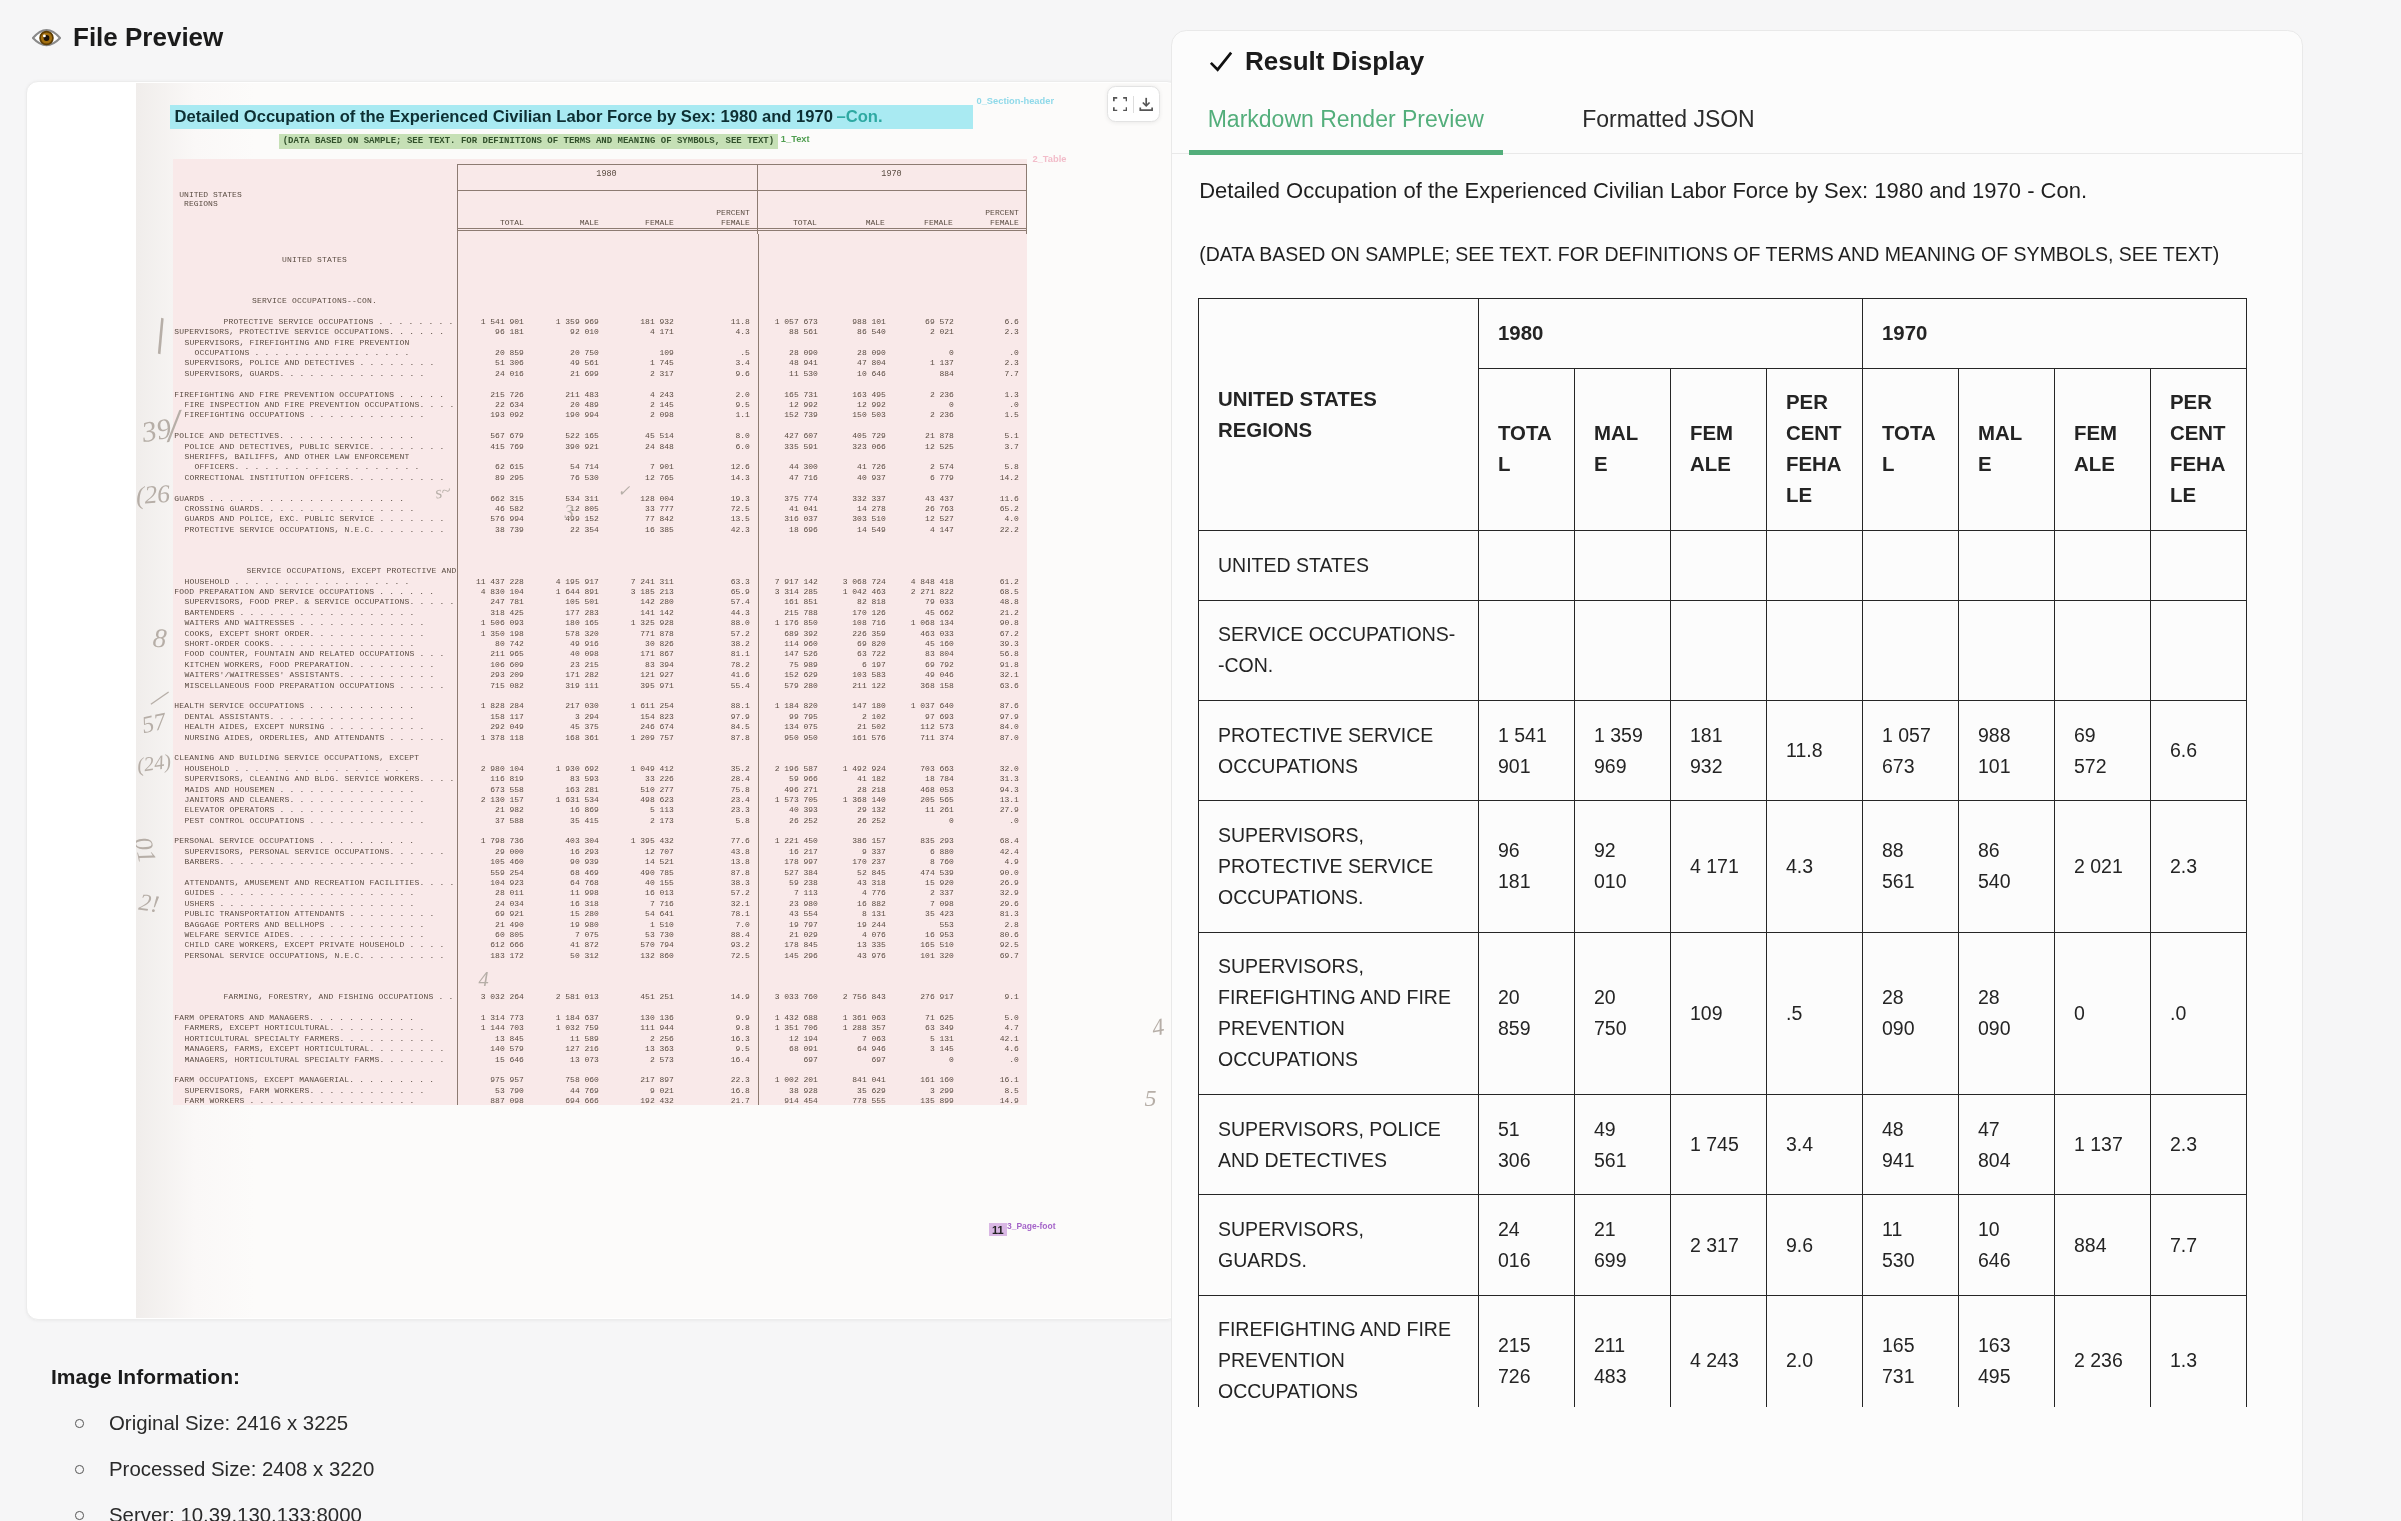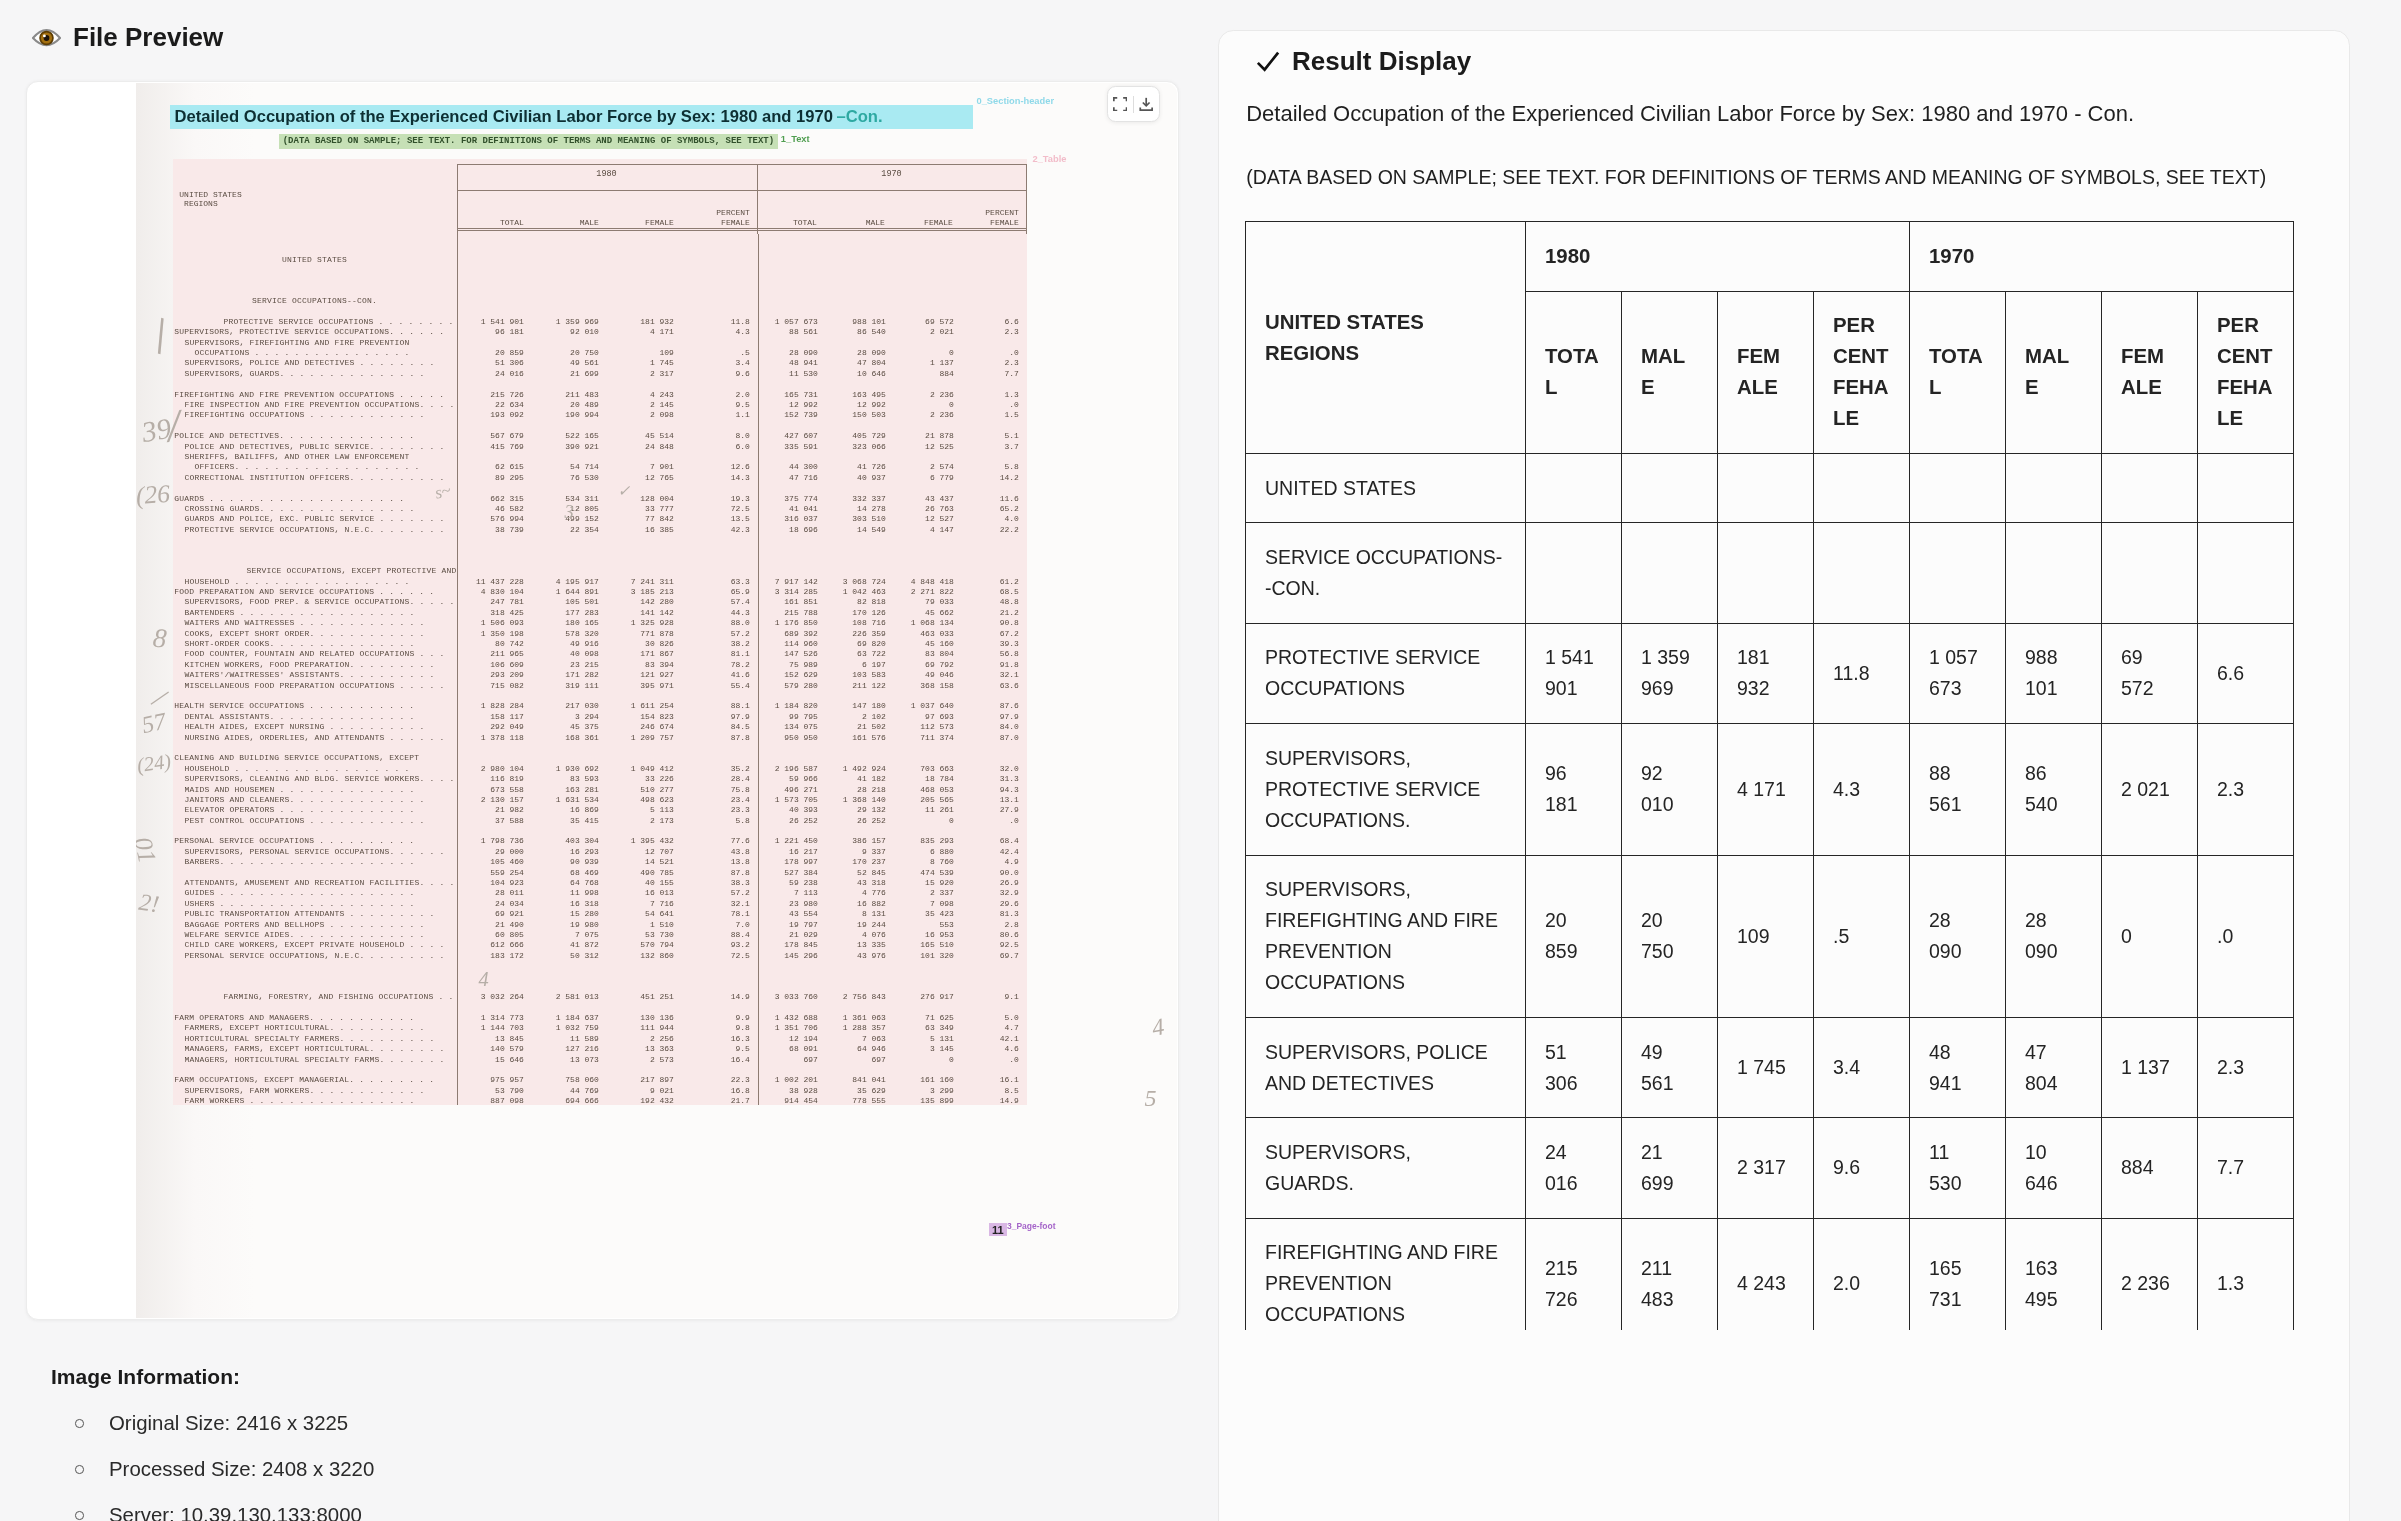--- a/index.html
+++ b/index.html
@@ -61,21 +61,21 @@
     box-shadow:0 0.8px 4.2px rgba(0,0,0,.07); display:flex; align-items:center; justify-content:space-evenly; }
   .preview-actions .sep { width:0.8px; height:17px; background:#ddd; }
   .icon-btn { display:flex; align-items:center; justify-content:center; cursor:pointer; }
   
   .image-info { position:absolute; left:51px; top:1365px; }
   .image-info h3 { margin:0; font-size:21px; color:#1b1b1b; }
   .info-item { display:flex; align-items:center; gap:25.5px; margin-top:23px; margin-left:24px;
     font-size:20.4px; color:#2a2a2a; }
   .ring { width:8.5px; height:8.5px; border:1.7px solid #555; border-radius:50%; flex:0 0 auto; }
   
-  .result-card { position:absolute; left:1218px; top:30px; width:1132px; height:1492px;
+  .result-card { position:absolute; left:1171px; top:30px; width:1132px; height:1492px;
     background:#fcfcfc; border:0.8px solid #e9e9e9; border-radius:15.3px 15.3px 0 0; overflow:hidden; }
   #rd-header { position:relative; margin:15.3px 0 0 37px; display:flex; align-items:center; gap:12px;
     font-size:26px; font-weight:bold; color:#1b1b1b; }
   .tabbar { display:flex; gap:61px; padding-left:17px; margin-top:22px;
     border-bottom:1.7px solid #e9e9e9; }
   .tab { font-size:23px; padding:6.8px 18.7px 17px 18.7px; color:#2b2b2b; cursor:pointer;
     border-bottom:5.1px solid transparent; margin-bottom:-1.7px; }
   .tab.active { color:#53ae7b; border-bottom-color:#53ae7b; }
   .md-area { height:1253px; overflow:hidden; padding:12px 0 0 25.5px; }
   .md-title { font-size:22px; color:#1f1f1f; margin:12px 0 0 1.7px; }
@@ -1133,20 +1133,24 @@
 <div class="result-card">
   <div id="rd-header" class="pane-header">
     <span style="display:flex">
       <svg width="24" height="22" viewBox="0 0 28 26" fill="none" stroke="#111" stroke-width="3.2">
         <path d="M2 14 L10 22 L26 2"></path>
       </svg>
     </span>
     <span>Result Display</span>
   </div>
 
+  <div class="tabbar">
+    <span class="tab active">Markdown Render Preview</span>
+    <span class="tab">Formatted JSON</span>
+  </div>
 
   <div class="md-area">
     <p class="md-title">Detailed Occupation of the Experienced Civilian Labor Force by Sex: 1980 and 1970 - Con.</p>
     <p class="md-subtitle">(DATA BASED ON SAMPLE; SEE TEXT. FOR DEFINITIONS OF TERMS AND MEANING OF SYMBOLS, SEE TEXT)</p>
     <table class="md-table">
         <colgroup>
           <col style="width: 280px;">
           <col style="width: 96px;">
           <col style="width: 96px;">
           <col style="width: 96px;">

